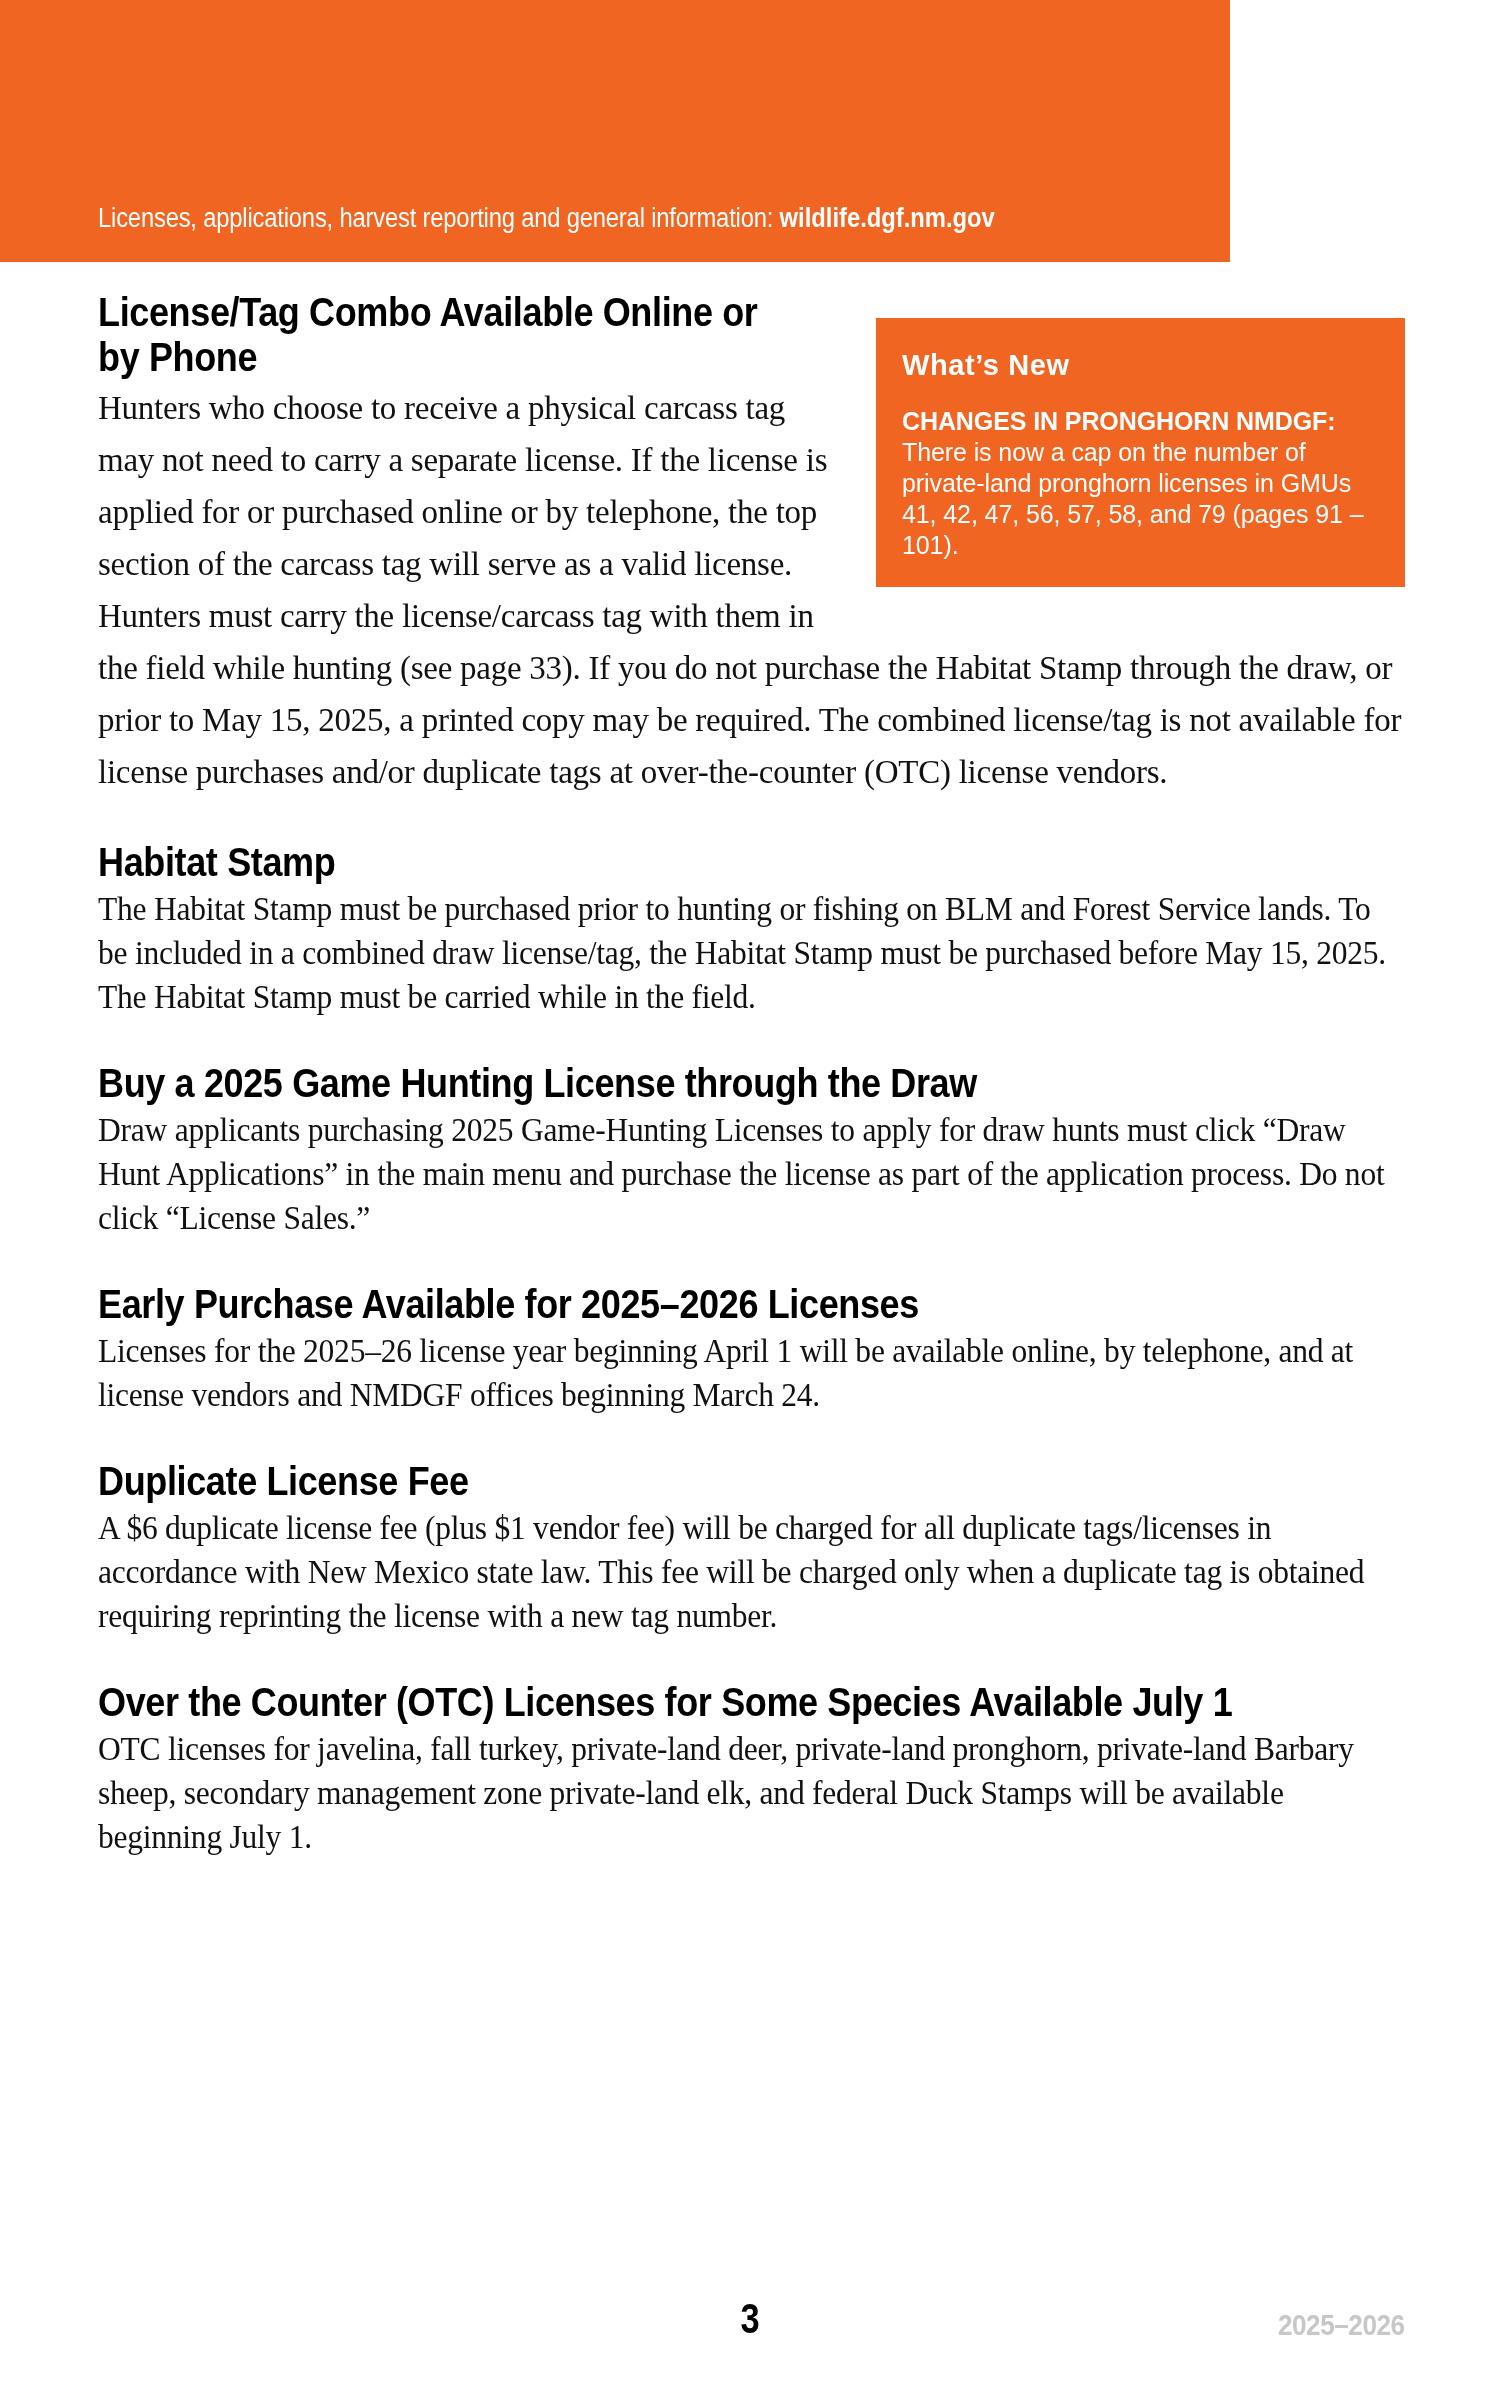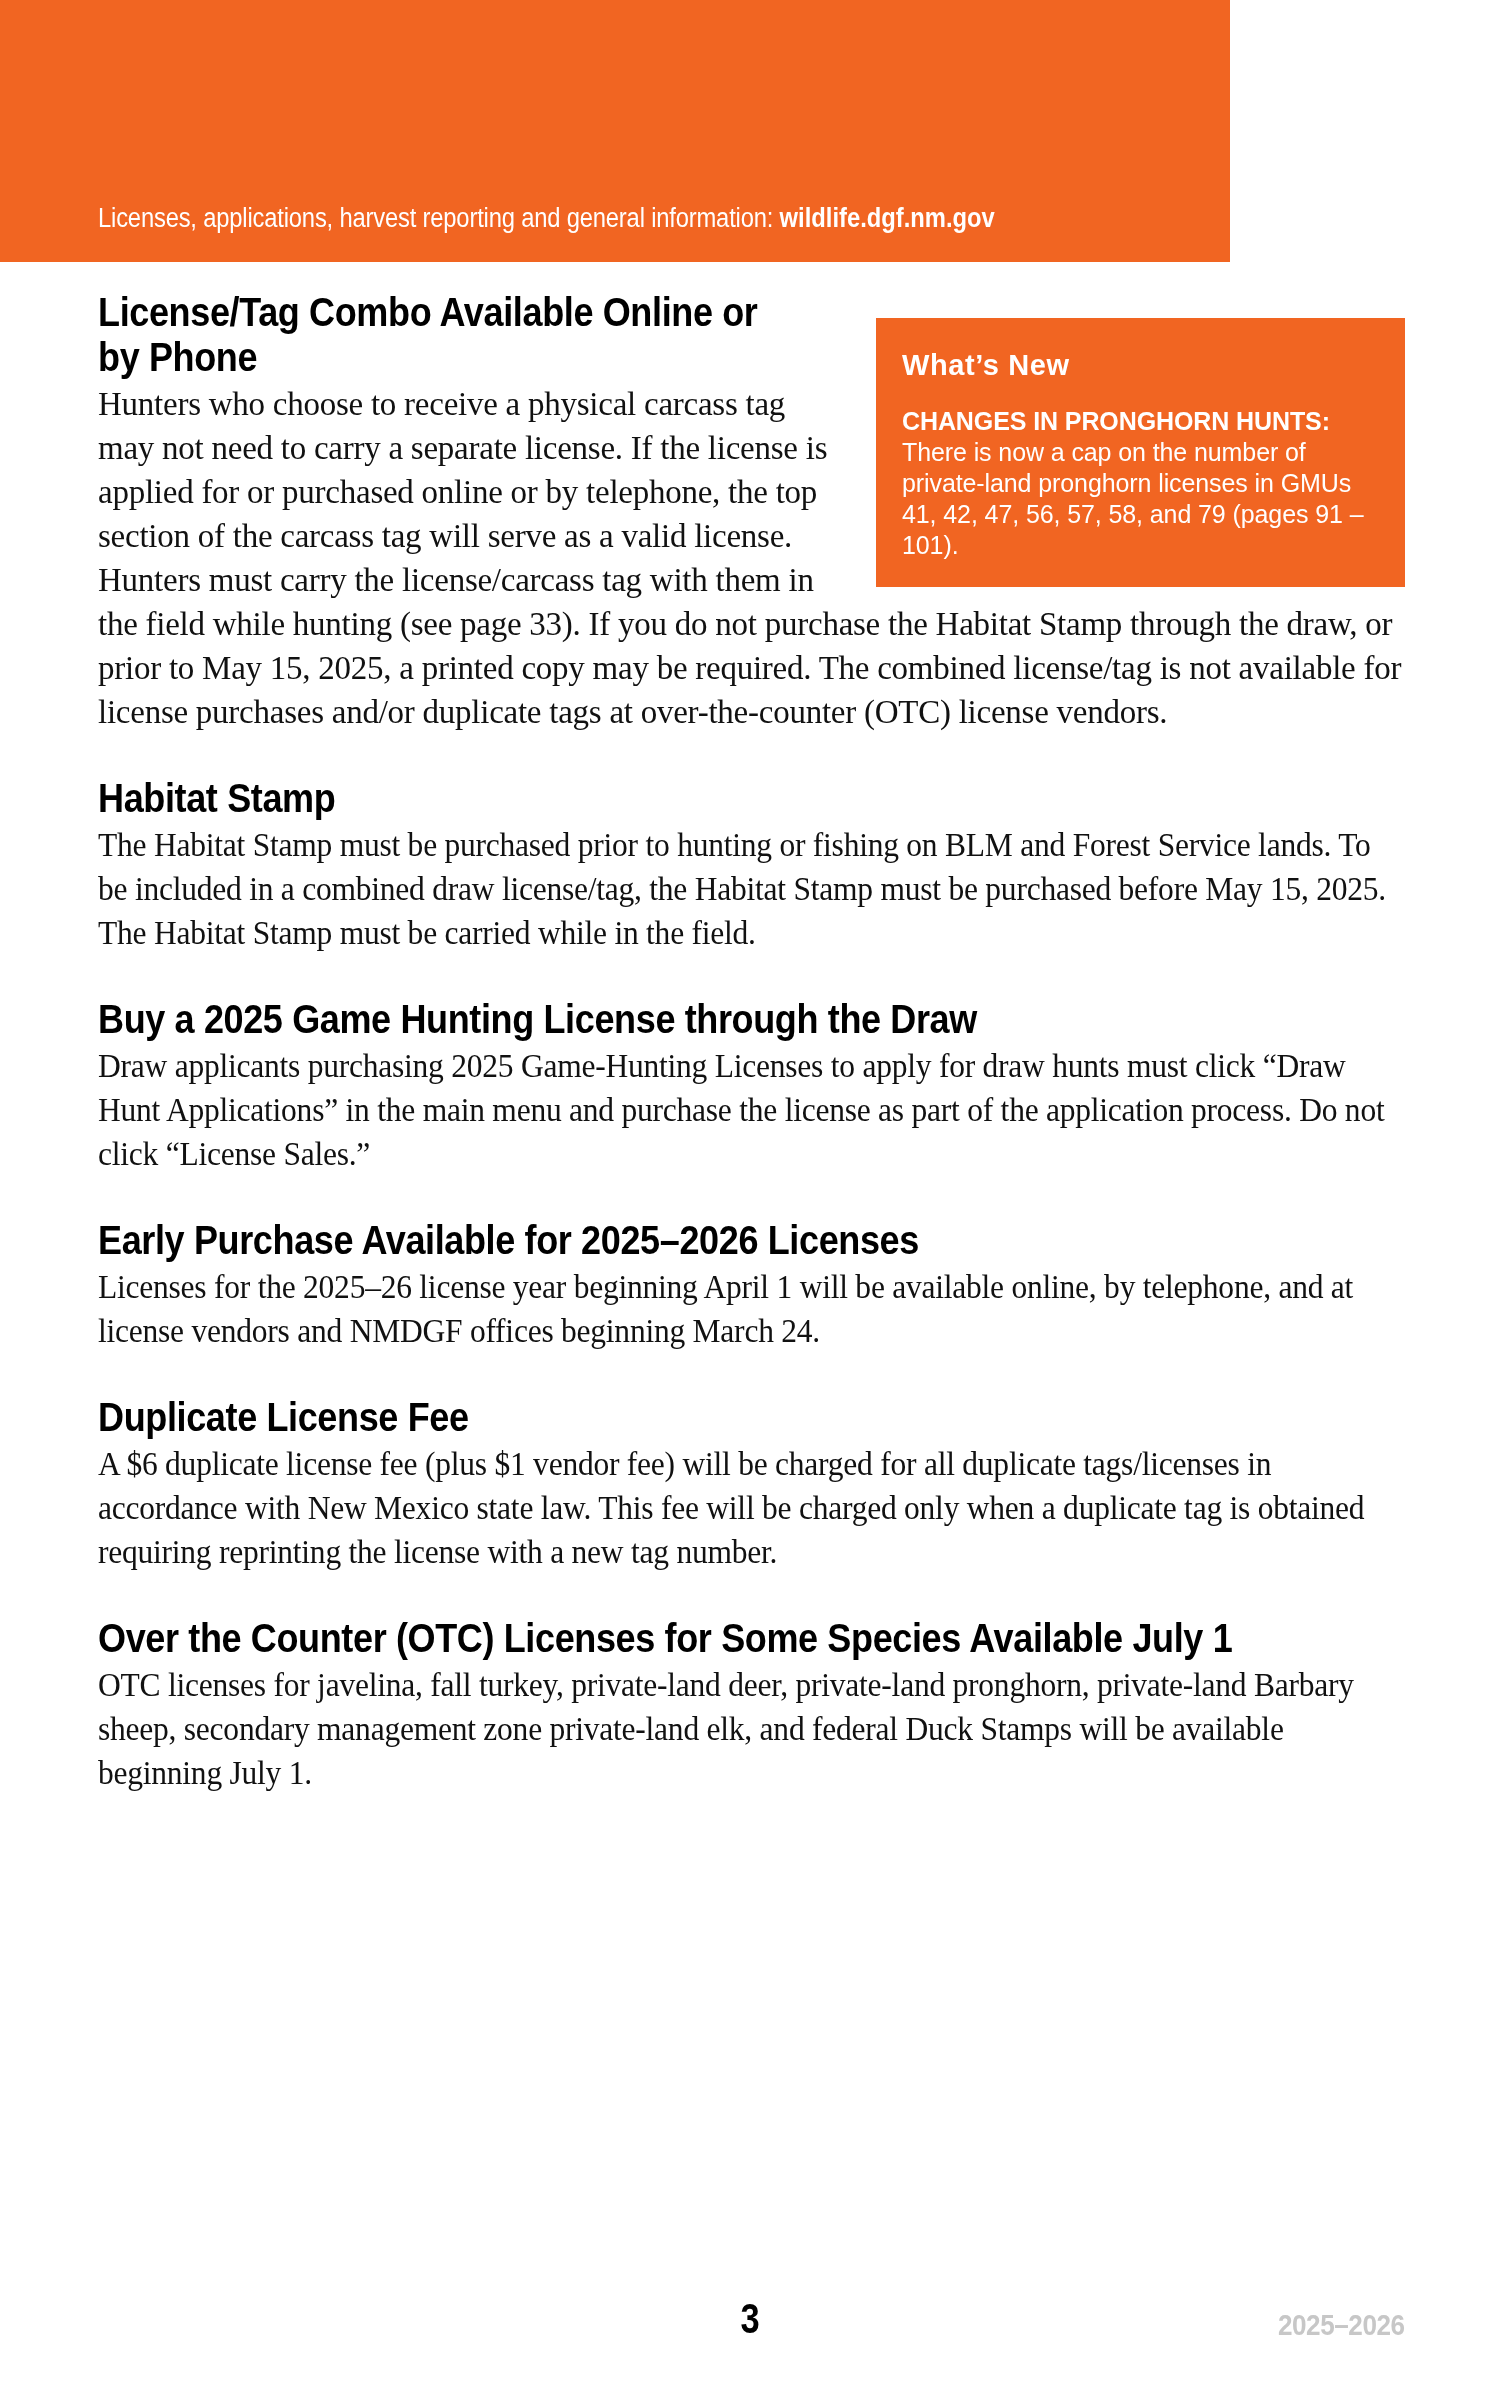--- a/index.html
+++ b/index.html
@@ -112,21 +112,21 @@
     width: 60%;
   }
   #intro-para {
     
     width: auto;
     transform: none;
   }
   #intro-para-inner {
     font-family: "Liberation Serif", serif;
     font-size: 33px;
-    line-height: 44px;
+    line-height: 52px;
     color: #111111;
     letter-spacing: -0.25px;
   }
 
   
   #footer-page-num {
     position: absolute;
     left: 0;
     top: 2295px;
     width: 1500px;
@@ -158,21 +158,21 @@
     <span>Licenses, applications, harvest reporting and general information: </span><span class="url">wildlife.dgf.nm.gov</span>
   </div>
 </div>
 
 <div id="page">
 
   <div class="block" id="intro-block">
 
     <div id="whats-new-box">
       <div id="whats-new-title">What’s New</div>
-      <div id="whats-new-body"><span class="lead">CHANGES IN PRONGHORN HUNTS:</span><span> There is now a cap on the number of private-land pronghorn licenses in GMUs 41, 42, 47, 56, 57, 58, and 79 (pages 91 – 101).</span></div>
+      <div id="whats-new-body"><span class="lead">CHANGES IN PRONGHORN NMDGF:</span><span> There is now a cap on the number of private-land pronghorn licenses in GMUs 41, 42, 47, 56, 57, 58, and 79 (pages 91 – 101).</span></div>
     </div>
 
     <h2 class="section-head" id="intro-head">License/Tag Combo Available Online or by Phone</h2>
     <div id="intro-para">
       <span id="intro-para-inner">Hunters who choose to receive a physical carcass tag may not need to carry a separate license. If the license is applied for or purchased online or by telephone, the top section of the carcass tag will serve as a valid license. Hunters must carry the license/carcass tag with them in the field while hunting (see page 33). If you do not purchase the Habitat Stamp through the draw, or prior to May 15, 2025, a printed copy may be required. The combined license/tag is not available for license purchases and/or duplicate tags at over-the-counter (OTC) license vendors.</span>
     </div>
   </div>
 
 
   <div class="block">

